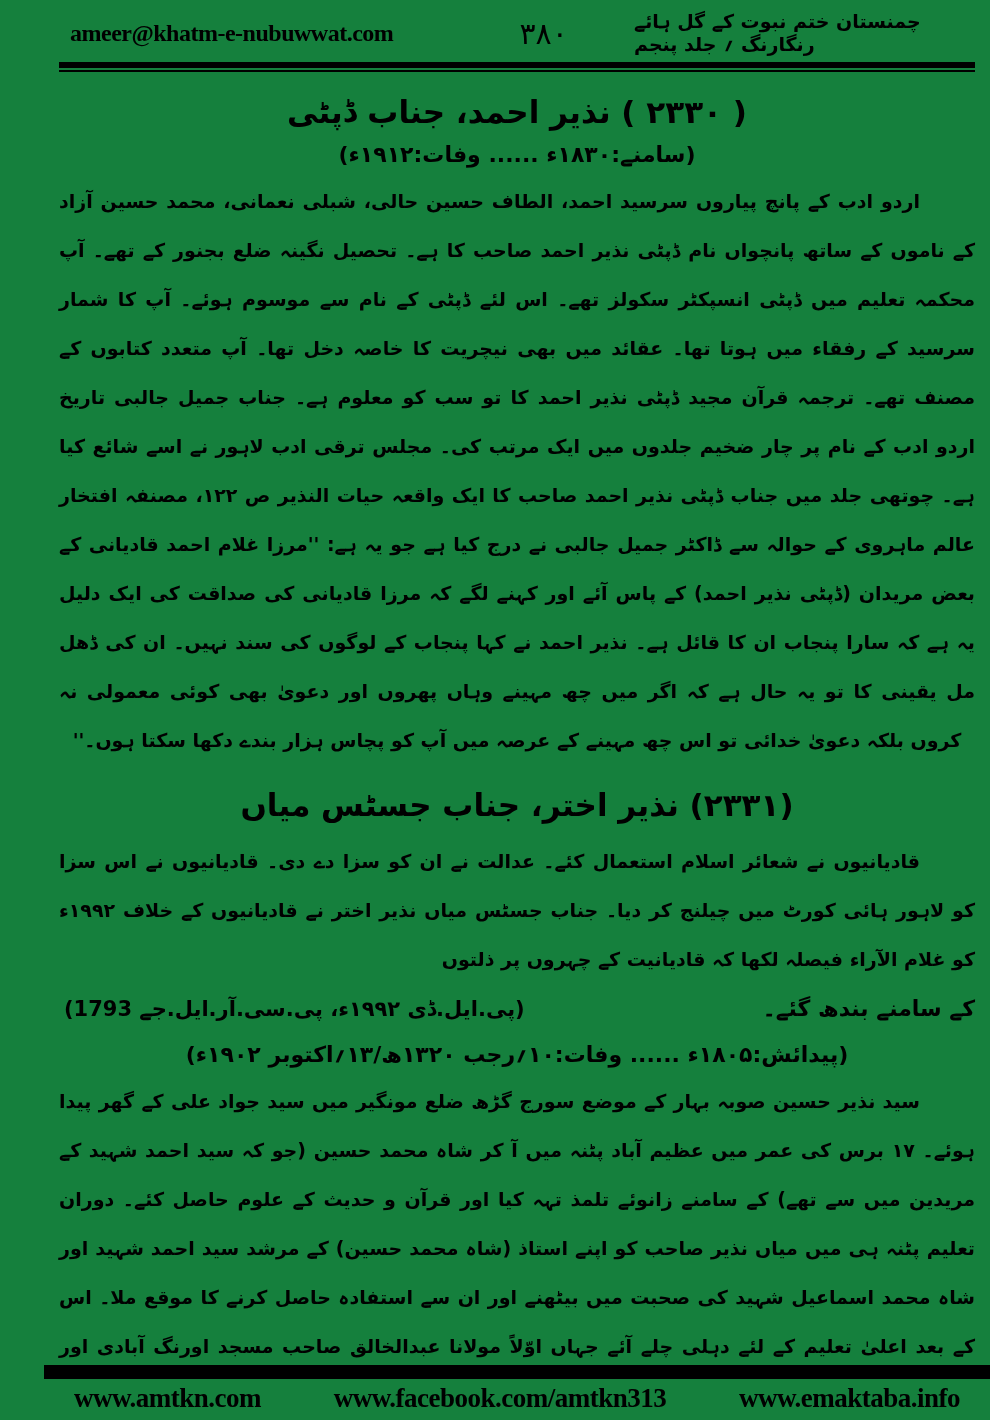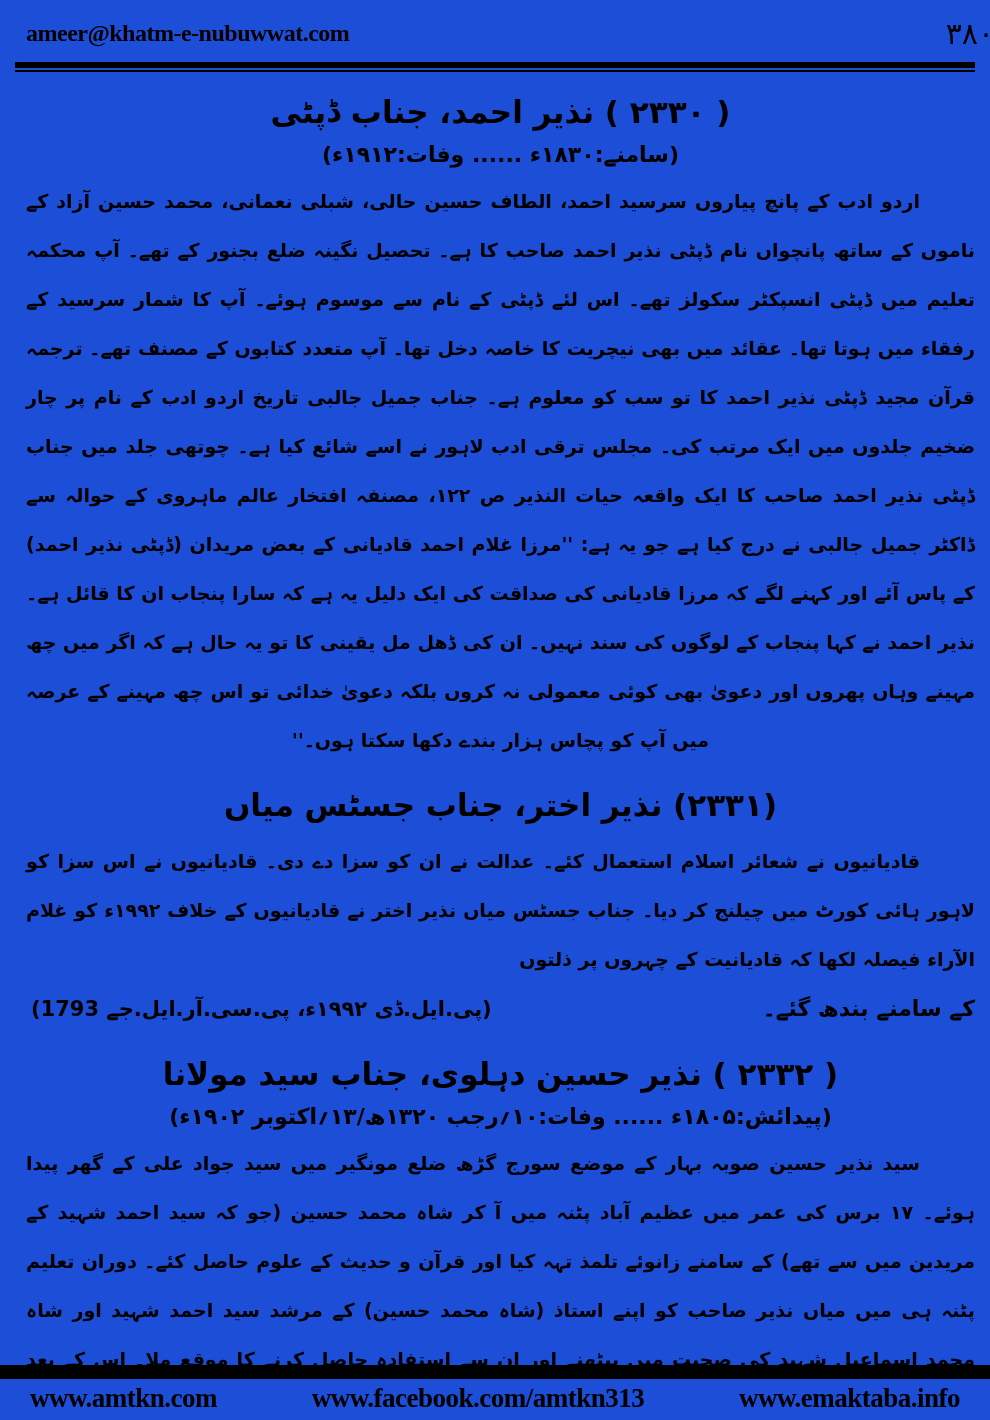--- a/index.html
+++ b/index.html
@@ -2,21 +2,21 @@
 <html lang="ur"><head>
 <meta charset="utf-8">
 <style>
   * { margin:0; padding:0; box-sizing:border-box; }
   html,body { background:#ffffff; }
   body {
     width:990px; height:1420px; overflow:hidden;
     color:#000;
     font-family:"DejaVu Sans", sans-serif;
   }
-  .page { width:990px; height:1420px; display:flex; flex-direction:column; background:#1d4ed8; }
+  .page { width:990px; height:1420px; display:flex; flex-direction:column; background:#15803d;padding-left:44px; }
 
   
   header.pg-head {
     height:50px; margin-top:8px; padding:0 26px;
     display:flex; align-items:center; justify-content:space-between;
   }
   .h-email {
     font-family:"Liberation Serif", serif; font-weight:bold;
     font-size:24px; letter-spacing:-0.5px; direction:ltr;
   }
@@ -26,21 +26,21 @@
   }
   .h-title {
     direction:rtl; font-weight:bold; font-size:19px; line-height:1.2;
     font-family:"DejaVu Sans", sans-serif; max-width:330px; text-align:left;
   }
   .rule { margin:4px 15px 0 15px; }
   .rule-thick { height:6px; background:#000; }
   .rule-thin  { height:2px; background:#000; margin-top:2px; }
 
   
-  main { flex:1; padding:0 15px; overflow:hidden;margin-left:11px; }
+  main { flex:1; padding:0 15px; overflow:hidden; }
   .urdu { direction:rtl; font-family:"DejaVu Sans", sans-serif; }
 
   h2.sec-heading {
     text-align:center; font-weight:bold; font-size:31px;
     margin-top:20px; line-height:1.35; direction:rtl;
   }
   p.sec-dates {
     text-align:center; font-weight:bold; font-size:22px;
     margin-top:8px; direction:rtl;
   }
@@ -69,20 +69,21 @@
   }
 </style>
 </head>
 <body>
 
 <div class="page">
 
   <header class="pg-head">
     <div class="h-email">ameer@khatm-e-nubuwwat.com</div>
     <div class="h-num">۳۸۰</div>
+    <div class="h-title urdu">چمنستان ختم نبوت کے گل ہائے رنگارنگ ؍ جلد پنجم</div>
   </header>
 
   <div class="rule">
     <div class="rule-thick"></div>
     <div class="rule-thin"></div>
   </div>
 
   <main>
 
     <section>
@@ -94,21 +95,20 @@
     <section>
       <h2 class="sec-heading urdu">(۲۳۳۱)  نذیر اختر، جناب جسٹس میاں</h2>
       <p class="para urdu">قادیانیوں نے شعائر اسلام استعمال کئے۔ عدالت نے ان کو سزا دے دی۔ قادیانیوں نے اس سزا کو لاہور ہائی کورٹ میں چیلنج کر دیا۔ جناب جسٹس میاں نذیر اختر نے قادیانیوں کے خلاف ۱۹۹۲ء کو غلام الآراء فیصلہ لکھا کہ قادیانیت کے چہروں پر ذلتوں</p>
       <div class="cite-line urdu">
         <span>کے سامنے بندھ گئے۔</span>
         <span class="cite">(پی.ایل.ڈی ۱۹۹۲ء، پی.سی.آر.ایل.جے 1793)</span>
       </div>
     </section>
 
     <section>
-      <h2 class="sec-heading urdu">( ۲۳۳۲ )  نذیر حسین دہلوی، جناب سید مولانا</h2>
       <p class="sec-dates urdu">(پیدائش:۱۸۰۵ء ...... وفات:۱۰؍رجب ۱۳۲۰ھ/۱۳؍اکتوبر ۱۹۰۲ء)</p>
       <p class="para urdu center-last">سید نذیر حسین صوبہ بہار کے موضع سورج گڑھ ضلع مونگیر میں سید جواد علی کے گھر پیدا ہوئے۔ ۱۷ برس کی عمر میں عظیم آباد پٹنہ میں آ کر شاہ محمد حسین (جو کہ سید احمد شہید کے مریدین میں سے تھے) کے سامنے زانوئے تلمذ تہہ کیا اور قرآن و حدیث کے علوم حاصل کئے۔ دوران تعلیم پٹنہ ہی میں میاں نذیر صاحب کو اپنے استاذ (شاہ محمد حسین) کے مرشد سید احمد شہید اور شاہ محمد اسماعیل شہید کی صحبت میں بیٹھنے اور ان سے استفادہ حاصل کرنے کا موقع ملا۔ اس کے بعد اعلیٰ تعلیم کے لئے دہلی چلے آئے جہاں اوّلاً مولانا عبدالخالق صاحب مسجد اورنگ آبادی اور بعد ازاں تکمیل حدیث میں شاہ عبدالعزیز محدث دہلوی سے کسب فیض کرنے کا موقع منجانب اللہ میسر آیا۔</p>
 
     </section>
 
   </main>
 
   <footer class="pg-foot">
     <div class="f-bar"></div>
     <div class="f-links">

